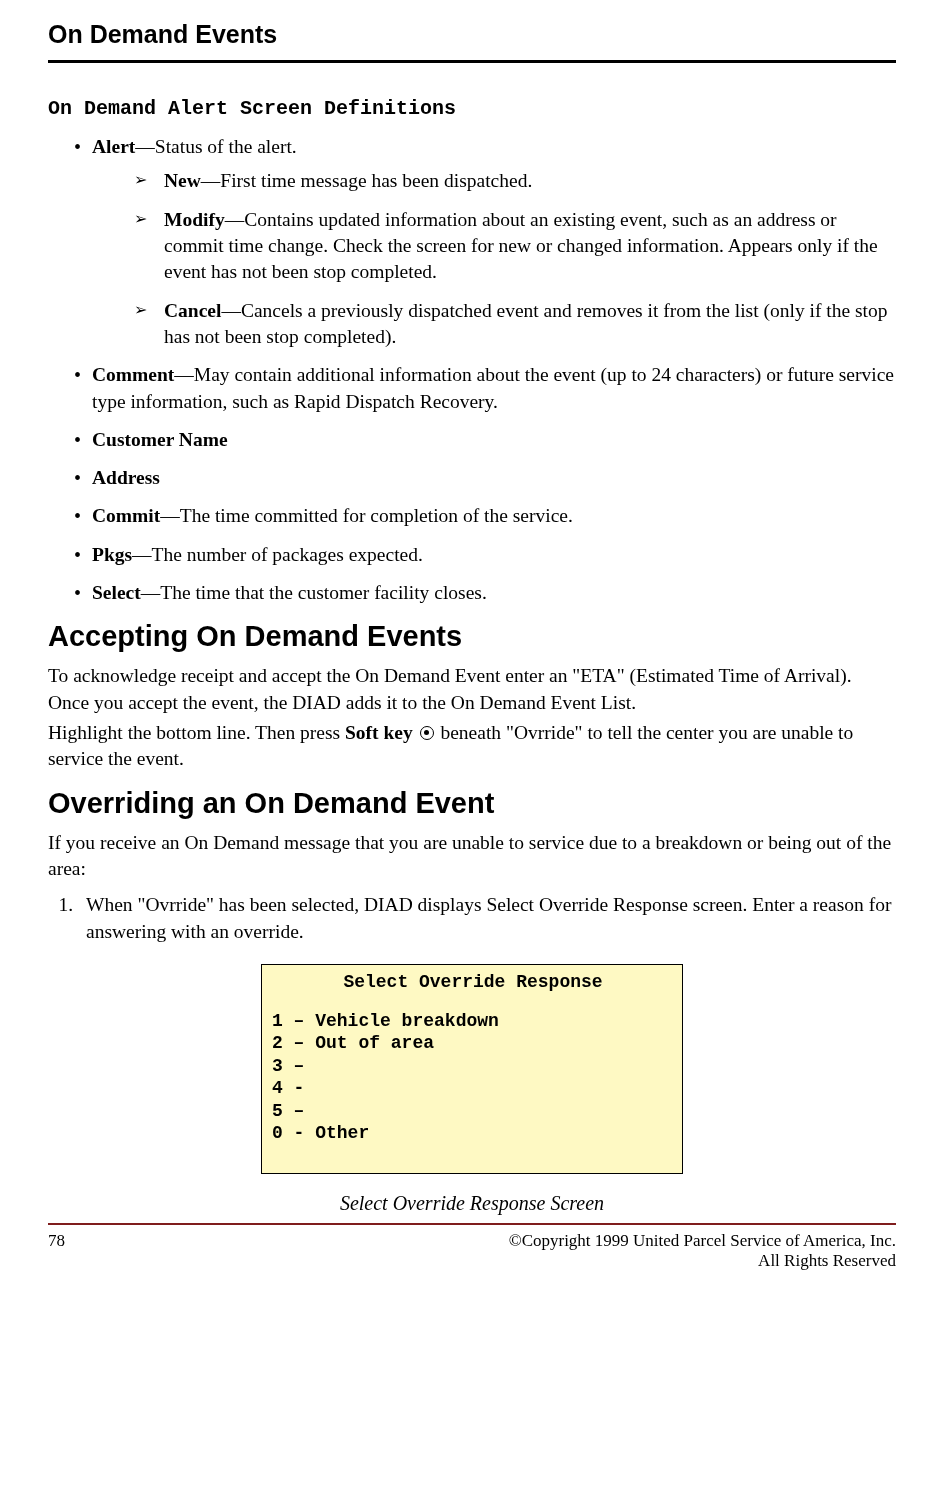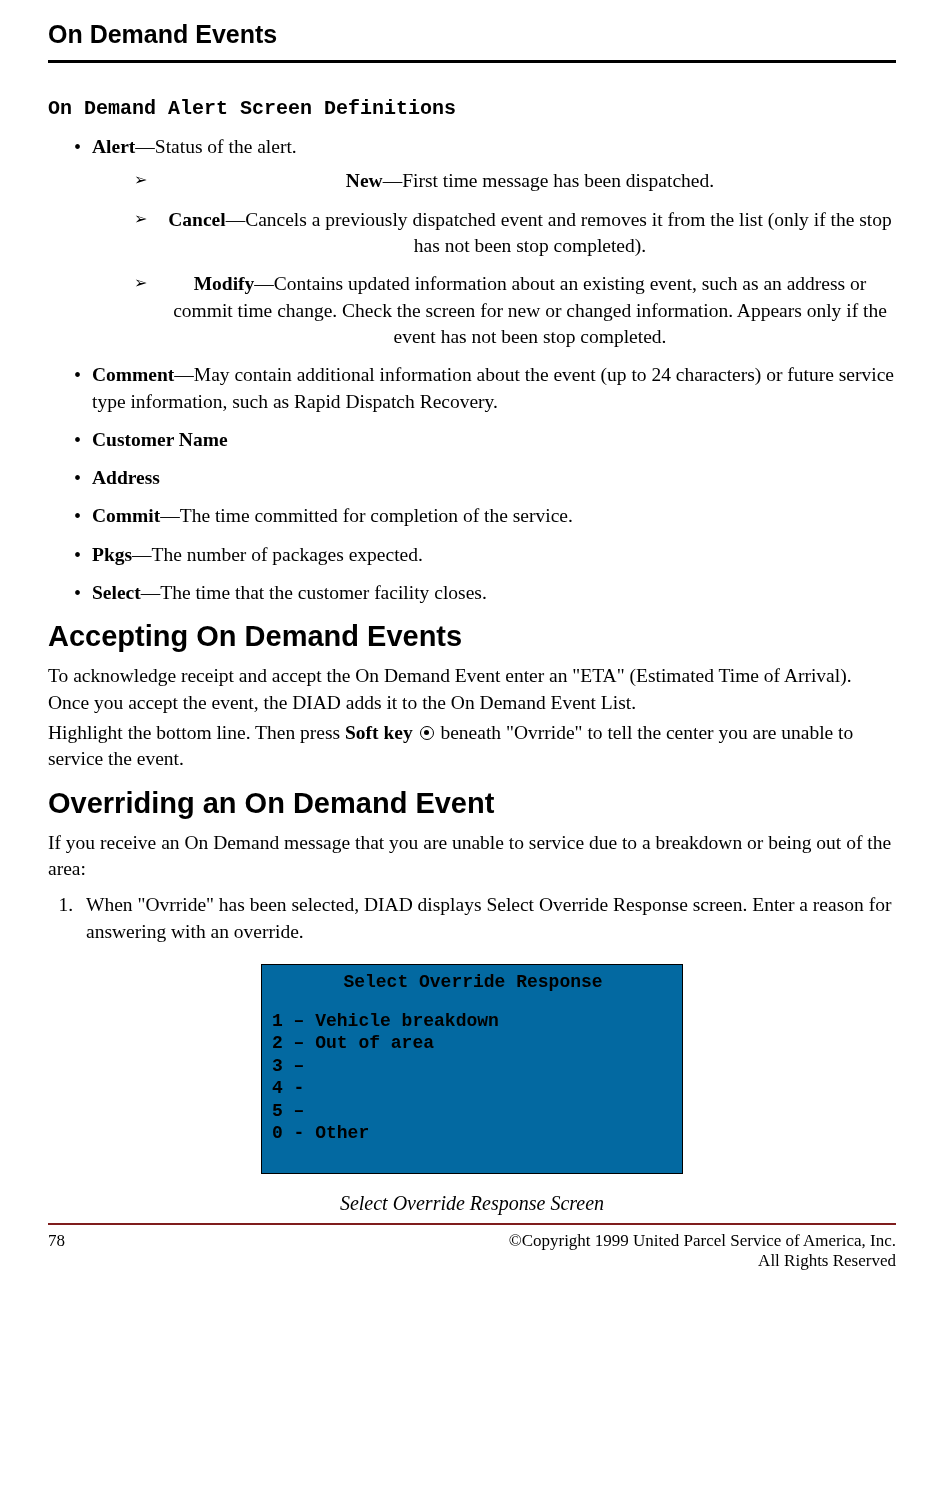--- a/index.html
+++ b/index.html
@@ -46,21 +46,20 @@
     content: "•";
     position: absolute;
     left: 0;
     top: 0;
     font-size: 20px;
   }
   ul.chevron-list {
     list-style: none;
     padding: 0;
     margin: 8px 0 0 42px;
-    text-align: center;
   }
   ul.chevron-list > li {
     position: relative;
     padding-left: 30px;
     margin-bottom: 12px;
     font-size: 19.5px;
     line-height: 1.35;
   }
   ul.chevron-list > li::before {
     content: "➢";
@@ -109,21 +108,21 @@
     margin-top: 10px;
   }
   ol.step-list li {
     padding-left: 8px;
     margin-bottom: 10px;
   }
   .screen-box {
     border: 1.5px solid #000;
     width: 422px;
     margin: 10px auto 6px auto;
-    background: #0369a1;
+    background: #fef9c3;
     padding: 6px 8px 28px 10px;
     font-family: 'Courier New', Courier, monospace;
     font-weight: bold;
     font-size: 18px;
     line-height: 1.25;
     box-sizing: border-box;
   }
   .screen-title {
     text-align: center;
     margin-bottom: 16px;
@@ -160,22 +159,22 @@
     <span class="page-header-title">On Demand Events</span>
   </div>
 
   <div class="section-heading">On Demand Alert Screen Definitions</div>
 
   <ul class="bullet-list">
     <li>
       <span class="bold">Alert</span><span>—Status of the alert.</span>
       <ul class="chevron-list">
         <li><span class="bold">New</span><span>—First time message has been dispatched.</span></li>
+        <li><span class="bold">Modify</span><span>—Contains updated information about an existing event, such as an address or commit time change. Check the screen for new or changed information. Appears only if the event has not been stop completed.</span></li>
         <li><span class="bold">Cancel</span><span>—Cancels a previously dispatched event and removes it from the list (only if the stop has not been stop completed).</span></li>
-        <li><span class="bold">Modify</span><span>—Contains updated information about an existing event, such as an address or commit time change. Check the screen for new or changed information. Appears only if the event has not been stop completed.</span></li>
       </ul>
     </li>
     <li><span class="bold">Comment</span><span>—May contain additional information about the event (up to 24 characters) or future service type information, such as Rapid Dispatch Recovery.</span></li>
     <li><span class="bold">Customer Name</span></li>
     <li><span class="bold">Address</span></li>
     <li><span class="bold">Commit</span><span>—The time committed for completion of the service.</span></li>
     <li><span class="bold">Pkgs</span><span>—The number of packages expected.</span></li>
     <li><span class="bold">Select</span><span>—The time that the customer facility closes.</span></li>
   </ul>
 

